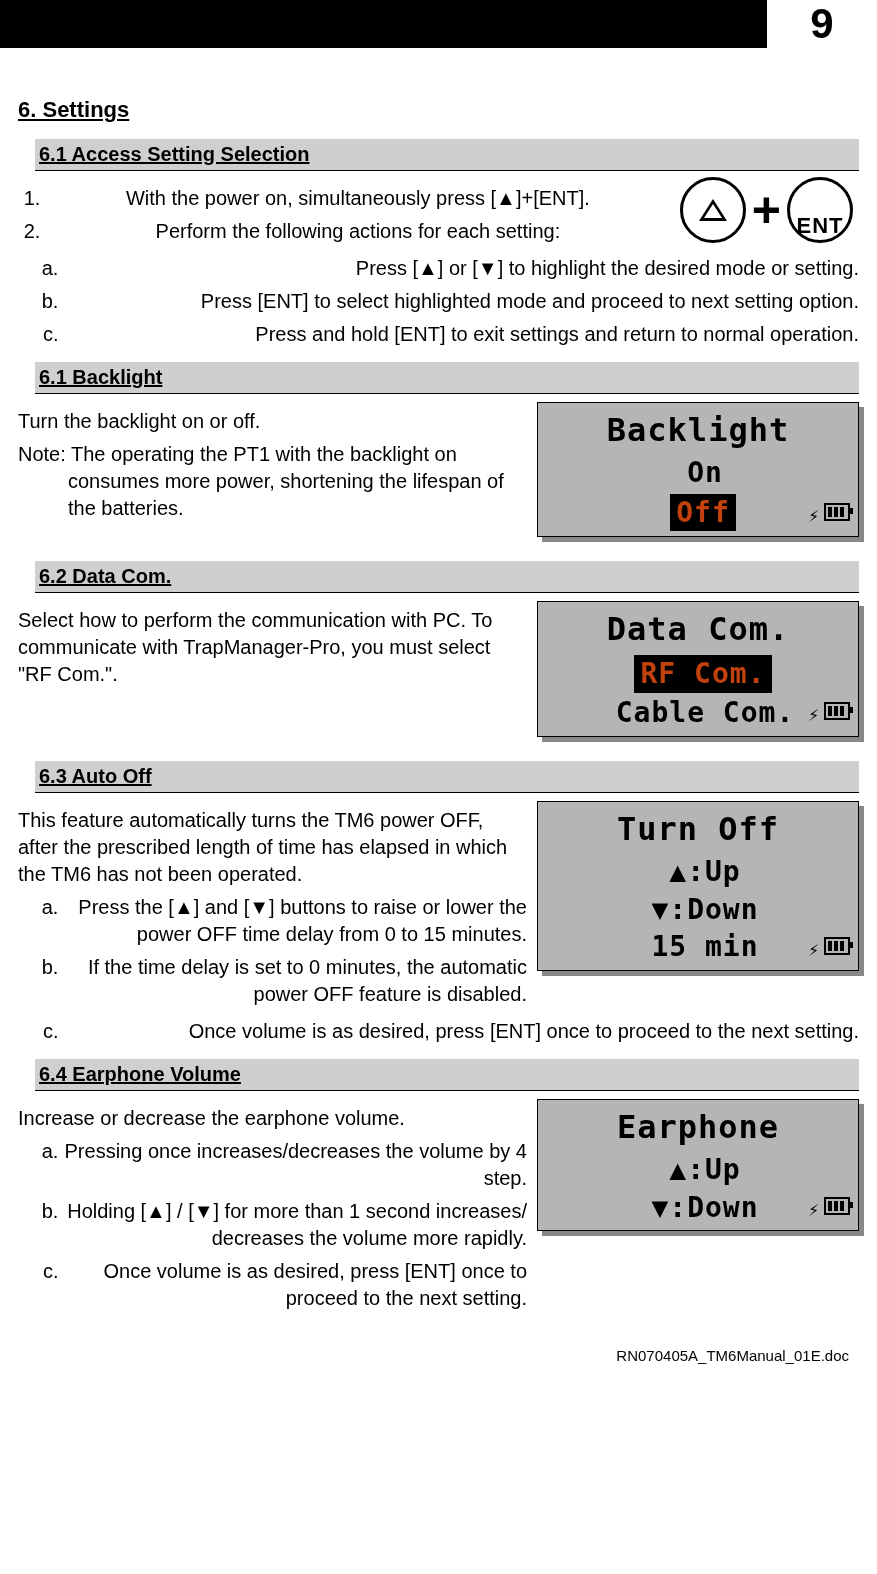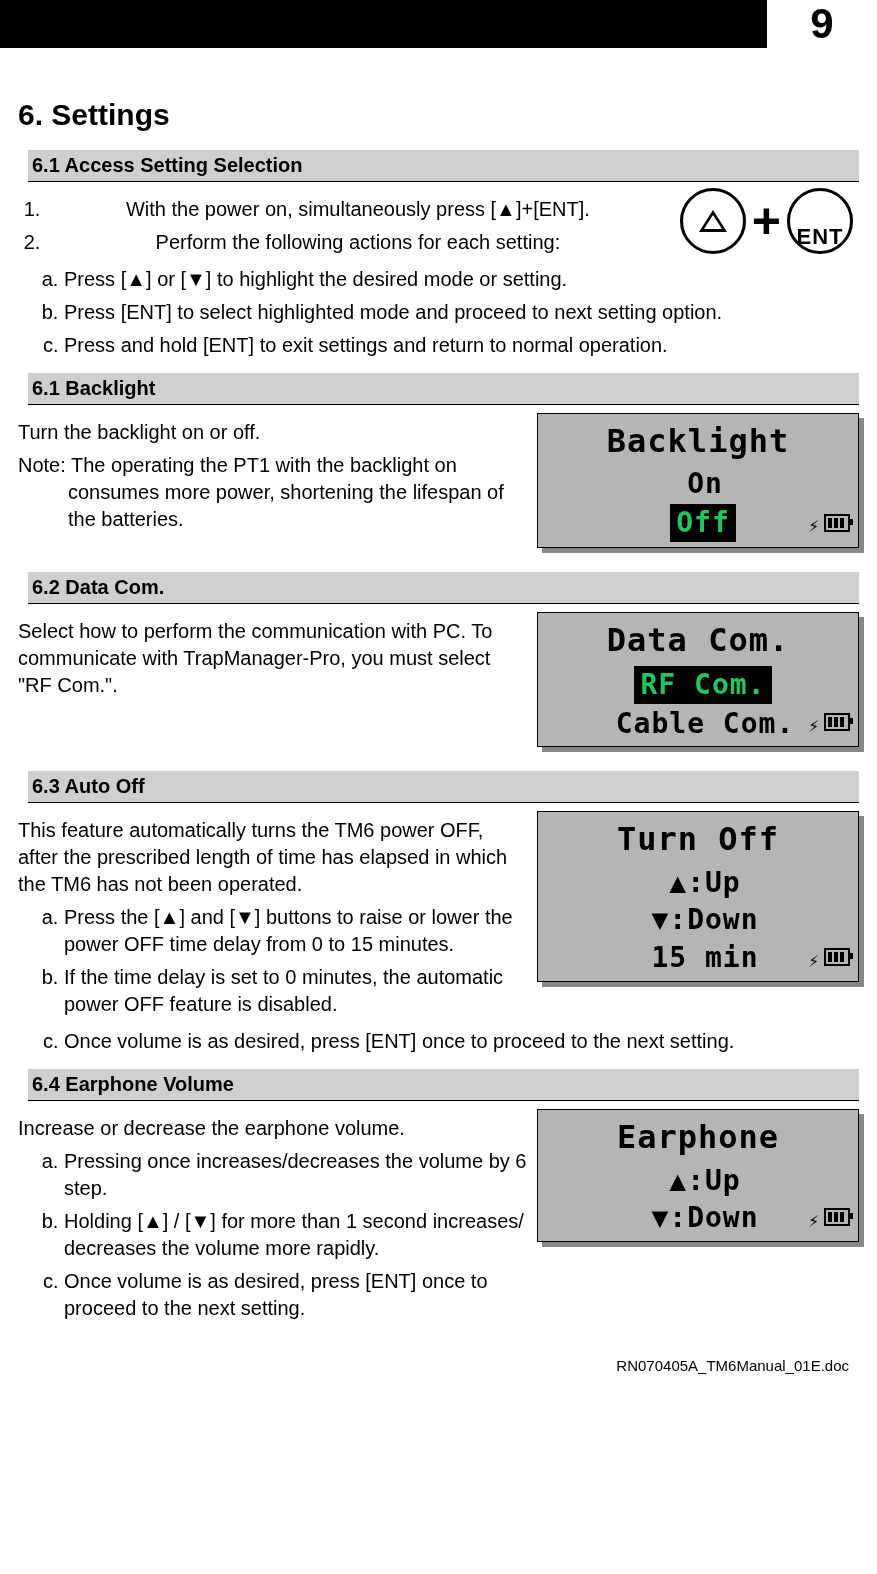--- a/index.html
+++ b/index.html
@@ -23,34 +23,35 @@
     bottom: 0;
     width: 110px;
     background: #fff;
     font-size: 42px;
     font-weight: bold;
     display: flex;
     align-items: center;
     justify-content: center;
   }
   .content { padding: 12px 18px 10px 18px; }
-  h1 { font-size: 30px; margin: 35px 0 4px 0; }
+  h1 { font-size: 22px; margin: 35px 0 4px 0; text-decoration: underline; }
   .section-head {
     background: #cfcfcf;
     border-bottom: 1px solid #000;
     font-weight: bold;
     padding: 2px 4px;
-    margin: 14px 0 8px 10px;
+    margin: 14px 0 8px 17px;
+    text-decoration: underline;
   }
   .rowblock { display: flex; align-items: flex-start; gap: 10px; }
   .textcol { flex: 1; }
   ol.num { margin: 6px 0 0 0; padding-left: 28px; text-align: center; }
   ol.num li { margin-bottom: 6px; }
   ol.alpha { list-style: lower-alpha; margin: 4px 0 0 0; padding-left: 46px; }
-  ol.alpha li { margin-bottom: 6px; }
+  ol.alpha li { margin-bottom: 6px; text-align: right; }
   p { margin: 6px 0;}
   .note-block { padding-left: 50px; text-indent: -50px; margin: 4px 0 0 0;}
   .icon-row { display:flex; align-items:center; gap:6px; margin-top:-2px; padding-right:6px;}
   .circ-btn {
     width:60px; height:60px; border:3px solid #000; border-radius:50%;
     display:flex; align-items:center; justify-content:center; font-weight:bold;
   }
   .tri-up {
     width:0;height:0;border-left:14px solid transparent;border-right:14px solid transparent;border-bottom:22px solid #000;
     position:relative;
@@ -62,21 +63,21 @@
   .ent-label { font-family: "Arial Narrow", Arial; font-size:22px; letter-spacing:1px;margin-top:32px;}
   .lcd {
     width: 300px; min-height:120px; background:#b5b5b5;
     border:1px solid #000; box-shadow: 5px 5px 0 #888;
     font-family: "Lucida Console", Monaco, monospace; font-weight:bold;
     padding: 6px 10px 4px 10px; font-size:30px; letter-spacing:1px;
     display:flex; flex-direction:column; position:relative; margin-bottom:10px;align-items:center;
   }
   .lcd-title { font-size:32px; margin-bottom:2px;}
   .lcd-line { font-size:28px; padding-left:14px;}
-  .lcd-line.inv { background:#000; color:#22c55e; display:inline-block; padding:0 6px; margin-left:10px;}
+  .lcd-line.inv { background:#000; color:#c2410c; display:inline-block; padding:0 6px; margin-left:10px;}
   .lcd-status { position:absolute; right:8px; bottom:4px; display:flex; gap:4px; align-items:center;}
   .bolt::before { content:"⚡"; font-size:18px; font-style:normal; color:#000;}
   .batt {
     width:22px; height:14px; border:2px solid #000; position:relative; display:inline-block;
   }
   .batt::after { content:""; position:absolute; right:-5px; top:3px; width:3px; height:6px; background:#000;}
   .batt .bars { display:flex; gap:2px; padding:2px; height:100%; box-sizing:border-box;}
   .batt .bars span { width:4px; background:#000;}
   .footer { text-align:right; font-size:15px; padding: 18px 28px 10px 0;}
 </style>
@@ -188,21 +189,21 @@
   </div>
   <ol class="alpha" start="3">
     <li>Once volume is as desired, press [ENT] once to proceed to the next setting.</li>
   </ol>
 
   <div class="section-head">6.4 Earphone Volume</div>
   <div class="rowblock">
     <div class="textcol">
       <p>Increase or decrease the earphone volume.</p>
       <ol class="alpha">
-        <li>Pressing once increases/decreases the volume by 6 step.</li>
+        <li>Pressing once increases/decreases the volume by 4 step.</li>
         <li>Holding [▲] / [▼] for more than 1 second increases/ decreases the volume more rapidly.</li>
         <li>Once volume is as desired, press [ENT] once to proceed to the next setting.</li>
       </ol>
     </div>
     <div class="lcd">
       <div class="lcd-title">Earphone</div>
       <div class="lcd-line">▲:Up</div>
       <div class="lcd-line">▼:Down</div>
       <div class="lcd-status">
         <i class="bolt"></i>

